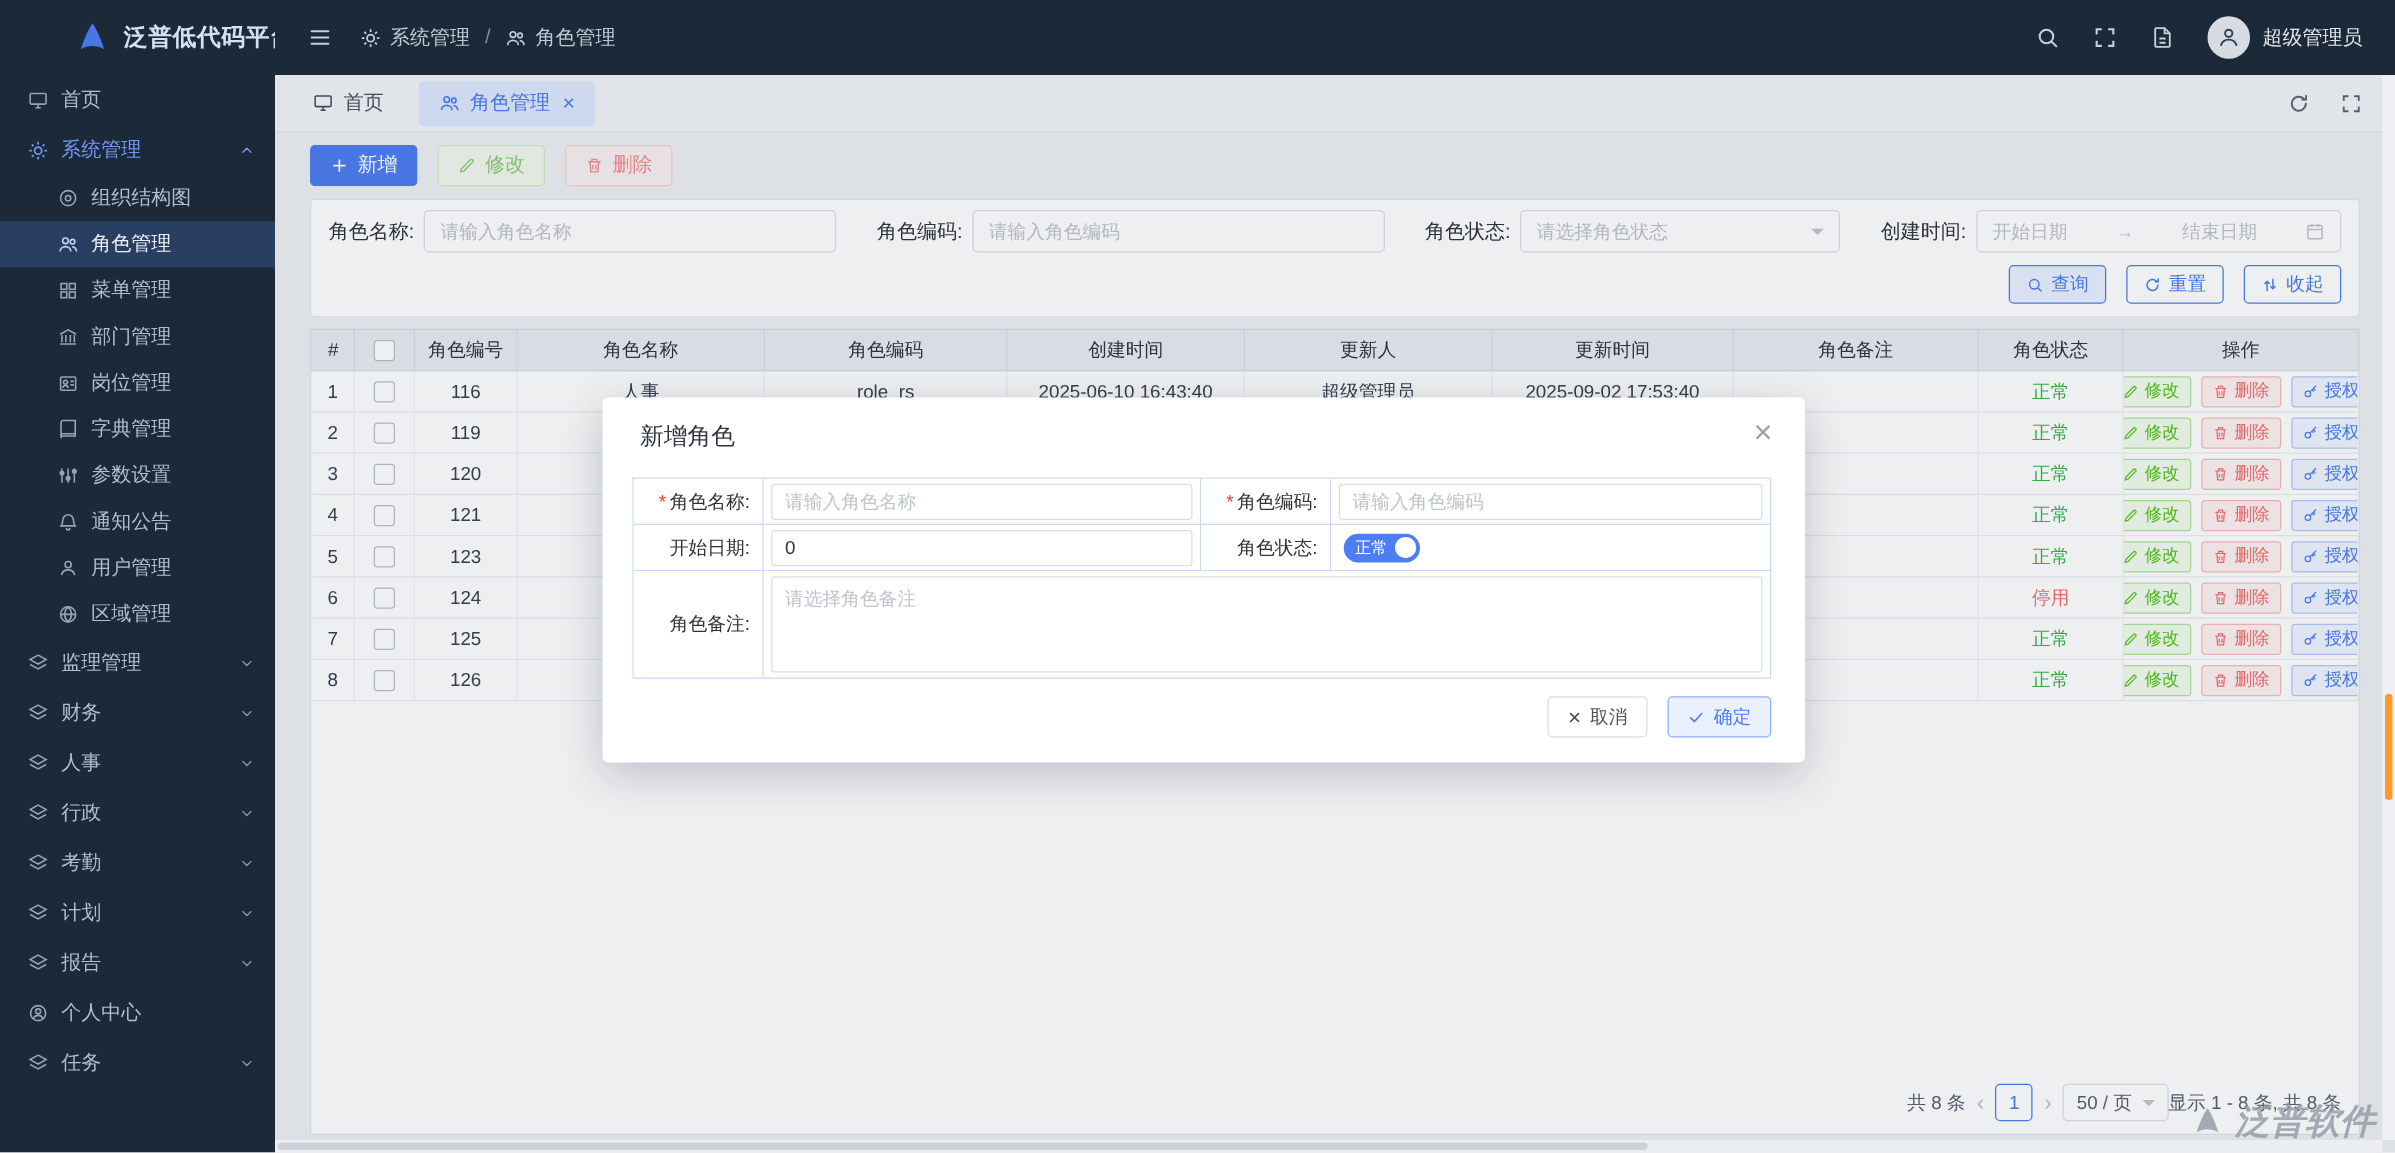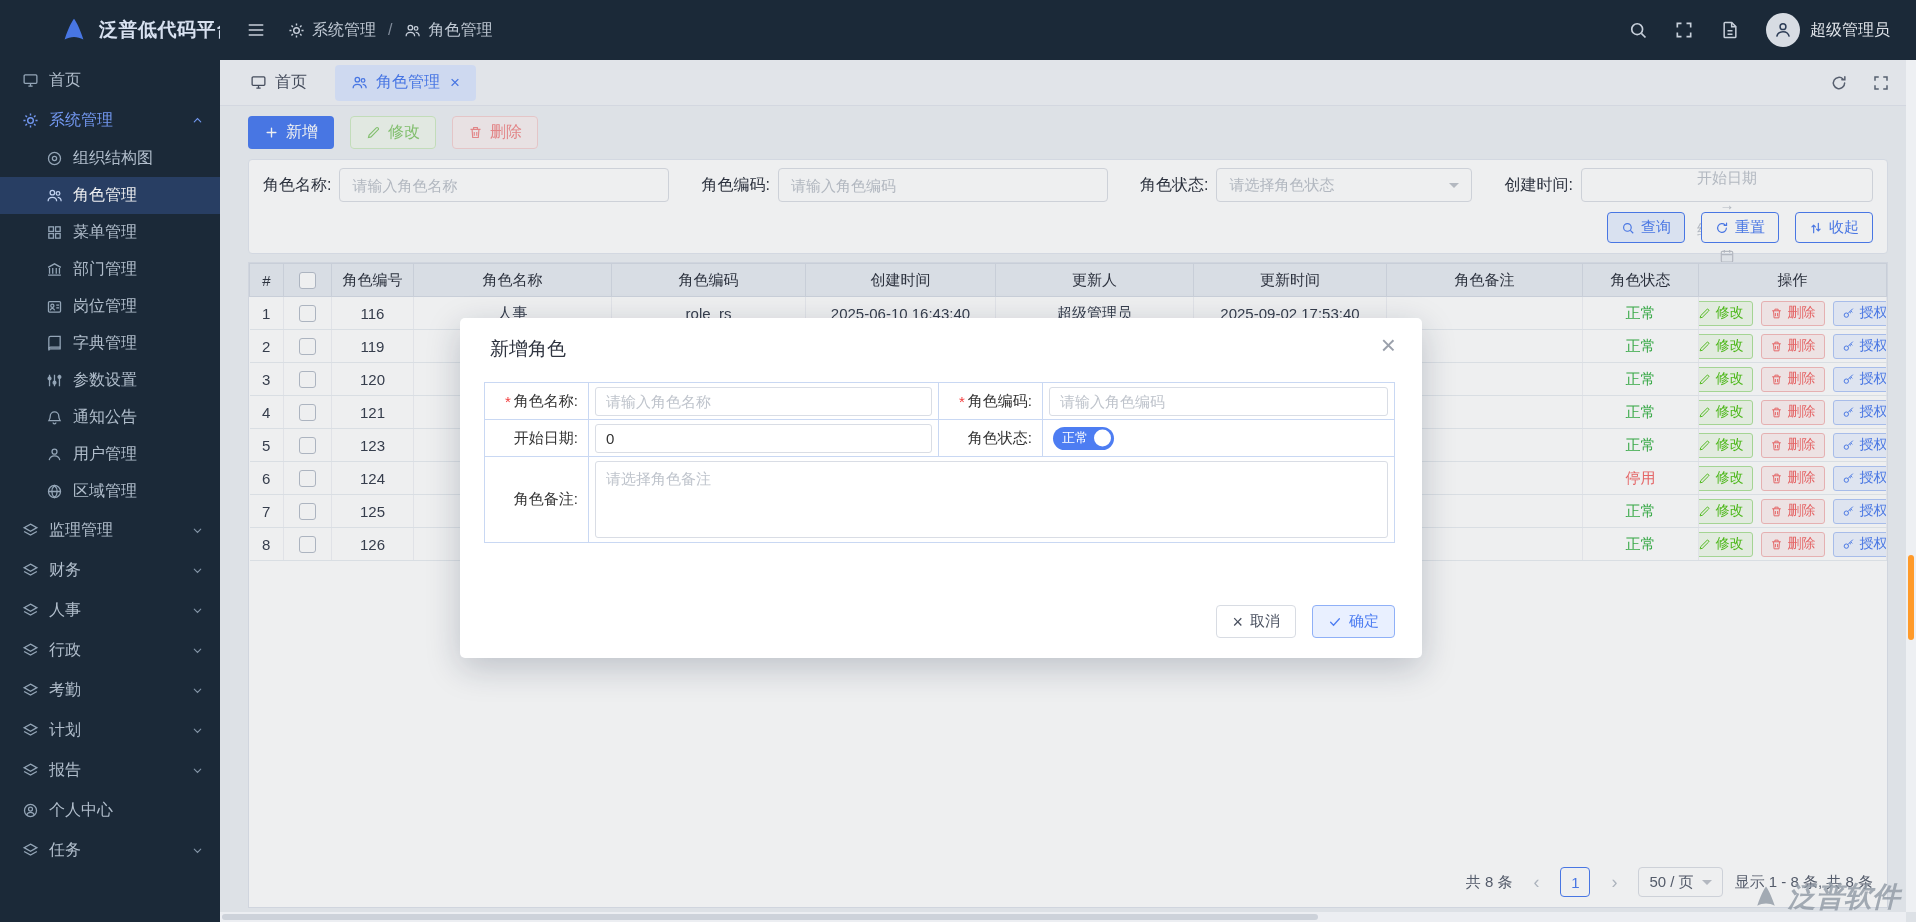--- a/index.html
+++ b/index.html
@@ -60,21 +60,21 @@
   .btn-add { background:#4d7df2; color:#fff; }
   .btn-edit { color:#6cc04a; background:#f3fbee; border-color:#c7eab4; opacity:.75; }
   .btn-del { color:#f56c6c; background:#fef1f1; border-color:#f8c8c8; opacity:.75; }
 
   .filter-card { background:#fff; border:1px solid #e2e7ef; border-radius:4px; padding:8px 14px 10px; }
   .filter-row1 { display:flex; align-items:center; justify-content:space-between; }
   .fgroup { display:flex; align-items:center; gap:8px; }
   .f-label { font-size:16px; color:#2f3440; white-space:nowrap; }
   .f-input { height:34px; border:1px solid #dcdfe6; border-radius:4px; background:#fff; font-size:15px; padding:0 12px; color:#333; }
   .f-select { display:flex; align-items:center; justify-content:space-between; cursor:pointer; }
-  .f-date { display:flex; align-items:center; justify-content:space-between; gap:8px; cursor:pointer;flex-direction:column; }
+  .f-date { display:flex; align-items:center; justify-content:space-between; gap:8px; cursor:pointer; }
   .f-date [data-icon]{width:16px;height:16px;color:#c0c4cc}
   .ph { color:#bfc4cc; font-size:15px; }
   .range-arrow { color:#bfc4cc; }
   .caret { width:0; height:0; border:5px solid transparent; border-top-color:#c0c4cc; margin-top:5px; }
   .filter-row2 { display:flex; justify-content:flex-end; gap:16px; margin-top:10px; }
   .btn-line { height:31px; border:1px solid #4d7df2; color:#4d7df2; border-radius:4px; background:#fff; font-size:15px; padding:0 13px; display:flex; align-items:center; gap:6px; }
   .btn-line [data-icon]{width:14px;height:14px}
   .btn-line.query { background:#e9f0ff; }
 
   .table-wrap { flex:1; margin-top:8px; background:#fff; border:1px solid #dfe4ec; position:relative; min-height:0; overflow:hidden; }
@@ -82,31 +82,31 @@
   th { background:#e8ecf3; border:1px solid #d7dce6; height:33px; font-size:15px; color:#2f3440; font-weight:500; text-align:center; }
   td { border-right:1px solid #f0f2f6; border-bottom:1px solid #e9edf2; height:33px; text-align:center; font-size:15px; color:#3a4150; overflow:hidden; white-space:nowrap; }
   .checkbox { display:inline-block; width:17px; height:17px; border:1px solid #b9c0cc; border-radius:3px; background:#fff; vertical-align:middle; cursor:pointer; }
   .ops { display:flex; gap:8px; justify-content:center; align-items:center; }
   .op { height:25px; padding:0 8px; border-radius:3px; font-size:14px; display:inline-flex; align-items:center; gap:5px; border:1px solid; }
   .op [data-icon]{width:13px;height:13px}
   .op-edit { color:#52c41a; border-color:#b0e29b; background:#f3fbed; }
   .op-del  { color:#f56c6c; border-color:#f6bcbc; background:#fef1f1; }
   .op-auth { color:#4d7df2; border-color:#b3c9f8; background:#eef4ff; }
 
-  .pagination { position:absolute; right:14px; bottom:10px; display:flex; align-items:center; gap:12px; font-size:15px; color:#5a6170; }
+  .pagination { position:absolute; right:14px; bottom:10px; display:flex; align-items:center; gap:0; font-size:15px; color:#5a6170; }
   .pg-arrow { color:#b9bfc9; font-size:18px; width:24px; text-align:center; cursor:pointer; }
   .pg-num { min-width:30px; height:30px; border:1px solid #4d7df2; color:#4d7df2; display:flex; align-items:center; justify-content:center; border-radius:4px; background:#fff; cursor:pointer; }
   .pg-size { height:30px; border:1px solid #dcdfe6; border-radius:4px; display:flex; align-items:center; padding:0 10px; gap:8px; background:#fff; cursor:pointer; }
 
   .watermark { position:absolute; right:16px; bottom:6px; z-index:60; display:flex; align-items:center; gap:8px; color:#9aa3ae; font-size:28px; font-weight:bold; font-style:italic; opacity:.8; pointer-events:none; }
   .watermark [data-icon]{width:28px;height:28px}
 
   
   .modal-mask { position:absolute; inset:0; background:rgba(15,23,42,.07); z-index:90; }
-  .modal { position:absolute; left:460px; top:318px; width:962px; height:340px; background:#fff; border-radius:5px; box-shadow:0 10px 34px rgba(20,30,60,.22); z-index:95; }
+  .modal { position:absolute; left:482px; top:318px; width:962px; height:292px; background:#fff; border-radius:5px; box-shadow:0 10px 34px rgba(20,30,60,.22); z-index:95; }
   .modal-title { position:absolute; left:30px; top:18px; font-size:19px; color:#2f3440; }
   .modal-close { position:absolute; right:26px; top:14px; font-size:26px; color:#9aa0ab; cursor:pointer; line-height:1; }
   .mform { position:absolute; left:24px; right:27px; top:64px; display:grid; grid-template-columns:104px 350px 104px 1fr; grid-template-rows:37px 37px 86px; border-top:1px solid #c9d8f3; border-left:1px solid #c9d8f3; }
   .mcell { border-right:1px solid #c9d8f3; border-bottom:1px solid #c9d8f3; display:flex; align-items:center; background:#fff; }
   .mlabel { justify-content:flex-end; padding-right:10px; font-size:15px; color:#333; white-space:nowrap; }
   .req-star { color:#f23c3c; margin-right:3px; }
   .minput-cell { padding:0 6px; }
   .minput { width:100%; height:29px; border:1px solid #d9dde5; border-radius:3px; font-size:15px; padding:0 10px; color:#333; }
   .switch { min-width:54px; height:23px; border-radius:12px; background:#4d7df2; color:#fff; display:inline-flex; align-items:center; padding:0 26px 0 9px; position:relative; font-size:13px; margin-left:4px; cursor:pointer; }
   .knob { position:absolute; right:3px; top:50%; transform:translateY(-50%); width:17px; height:17px; border-radius:50%; background:#fff; }

